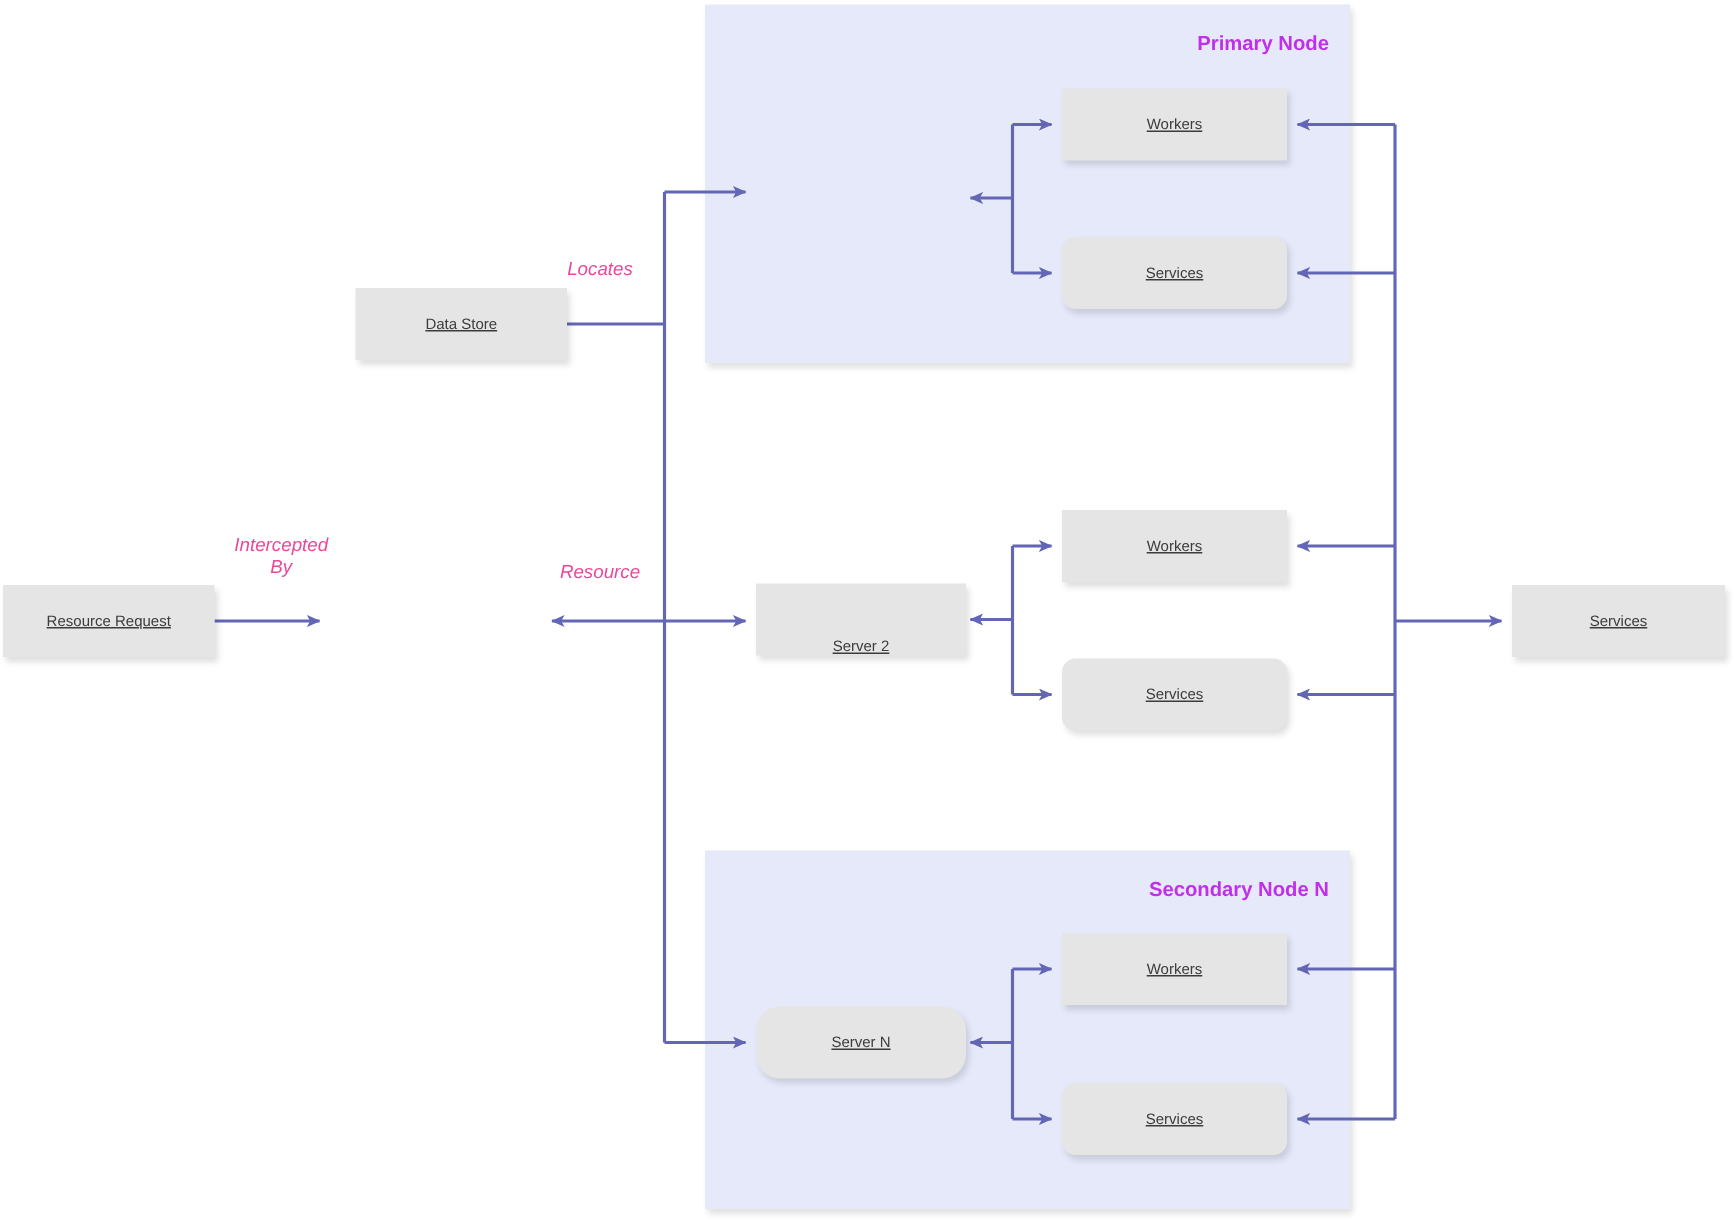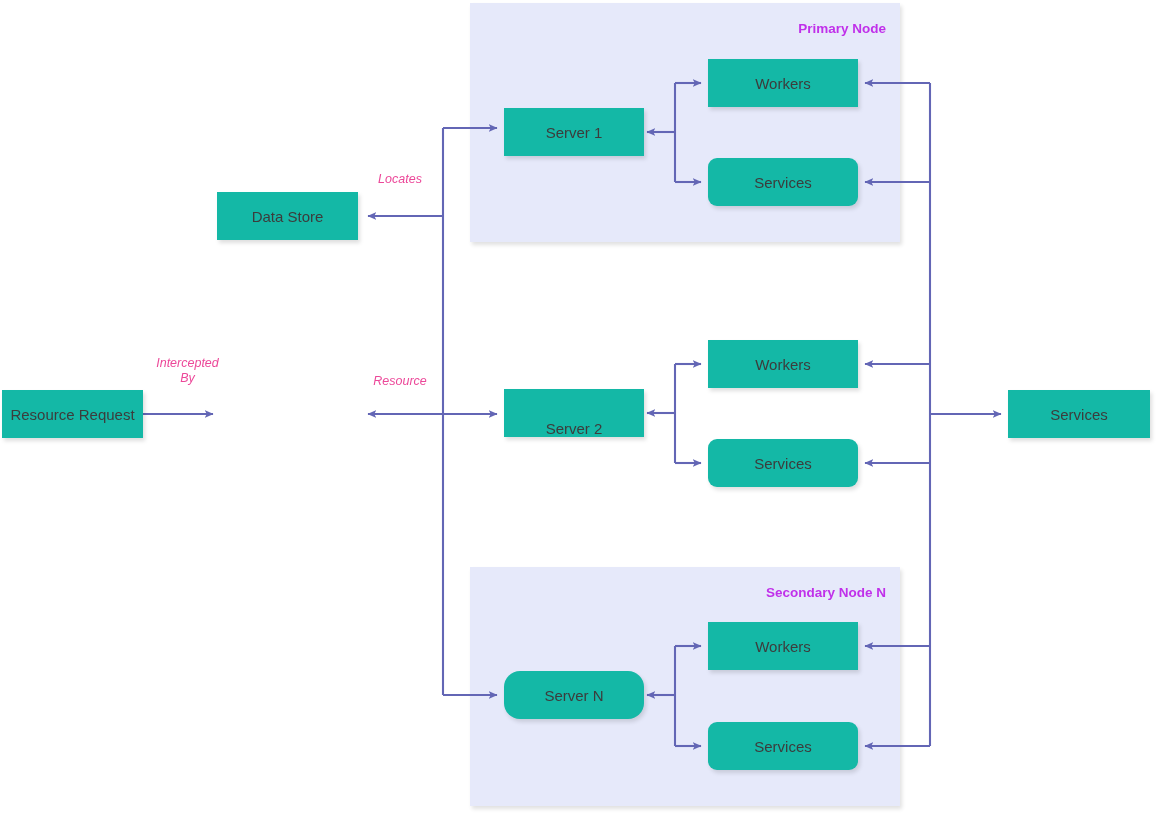--- a/index.html
+++ b/index.html
@@ -12,24 +12,25 @@
   .group{
     position:absolute;background:#e6e9fa;
     box-shadow:2px 3px 4px rgba(0,0,0,0.12);
   }
   .group-title{
     position:absolute;right:14px;top:18px;
     color:#c030ea;font-size:13.5px;font-weight:bold;
     white-space:nowrap;
   }
   .node{
-    position:absolute;background:#14b8a6;
+    position:absolute;background:#e5e5e5;
     display:flex;align-items:center;justify-content:center;
-    color:#3c3c3c;font-size:15px;
+    color:#3c3c3c;font-size:10px;
     box-shadow:2px 3px 4px rgba(0,0,0,0.13);
+    text-decoration:underline;
   }
   .node.round{border-radius:9px;}
   .edge-label{
     position:absolute;font-style:italic;font-size:12.5px;
     color:#ec4899;text-align:center;white-space:pre-line;line-height:15px;
   }
 </style>
 </head>
 <body>
 
@@ -91,31 +92,28 @@
       <path d="M930,646 L865,646" marker-end="url(#ah)"></path>
       <path d="M930,746 L865,746" marker-end="url(#ah)"></path>
     </g>
   </svg>
 
   <div class="node" style="left:2px;top:390px;width:141px;height:48px;">
     <span>Resource Request</span>
   </div>
 
 
-  <div class="node" style="left:217px;top:192px;width:141px;height:48px;">
+  <div class="node" style="left:237px;top:192px;width:141px;height:48px;">
     <span>Data Store</span>
   </div>
 
   <div class="node" style="left:1008px;top:390px;width:142px;height:48px;">
     <span>Services</span>
   </div>
 
-  <div class="node" style="left:504px;top:108px;width:140px;height:48px;">
-    <span>Server 1</span>
-  </div>
   <div class="node" style="left:708px;top:59px;width:150px;height:48px;">
     <span>Workers</span>
   </div>
   <div class="node round" style="left:708px;top:158px;width:150px;height:48px;">
     <span>Services</span>
   </div>
 
   <div class="node" style="left:504px;top:389px;width:140px;height:48px;align-items:flex-end;">
     <span>Server 2</span>
   </div>

